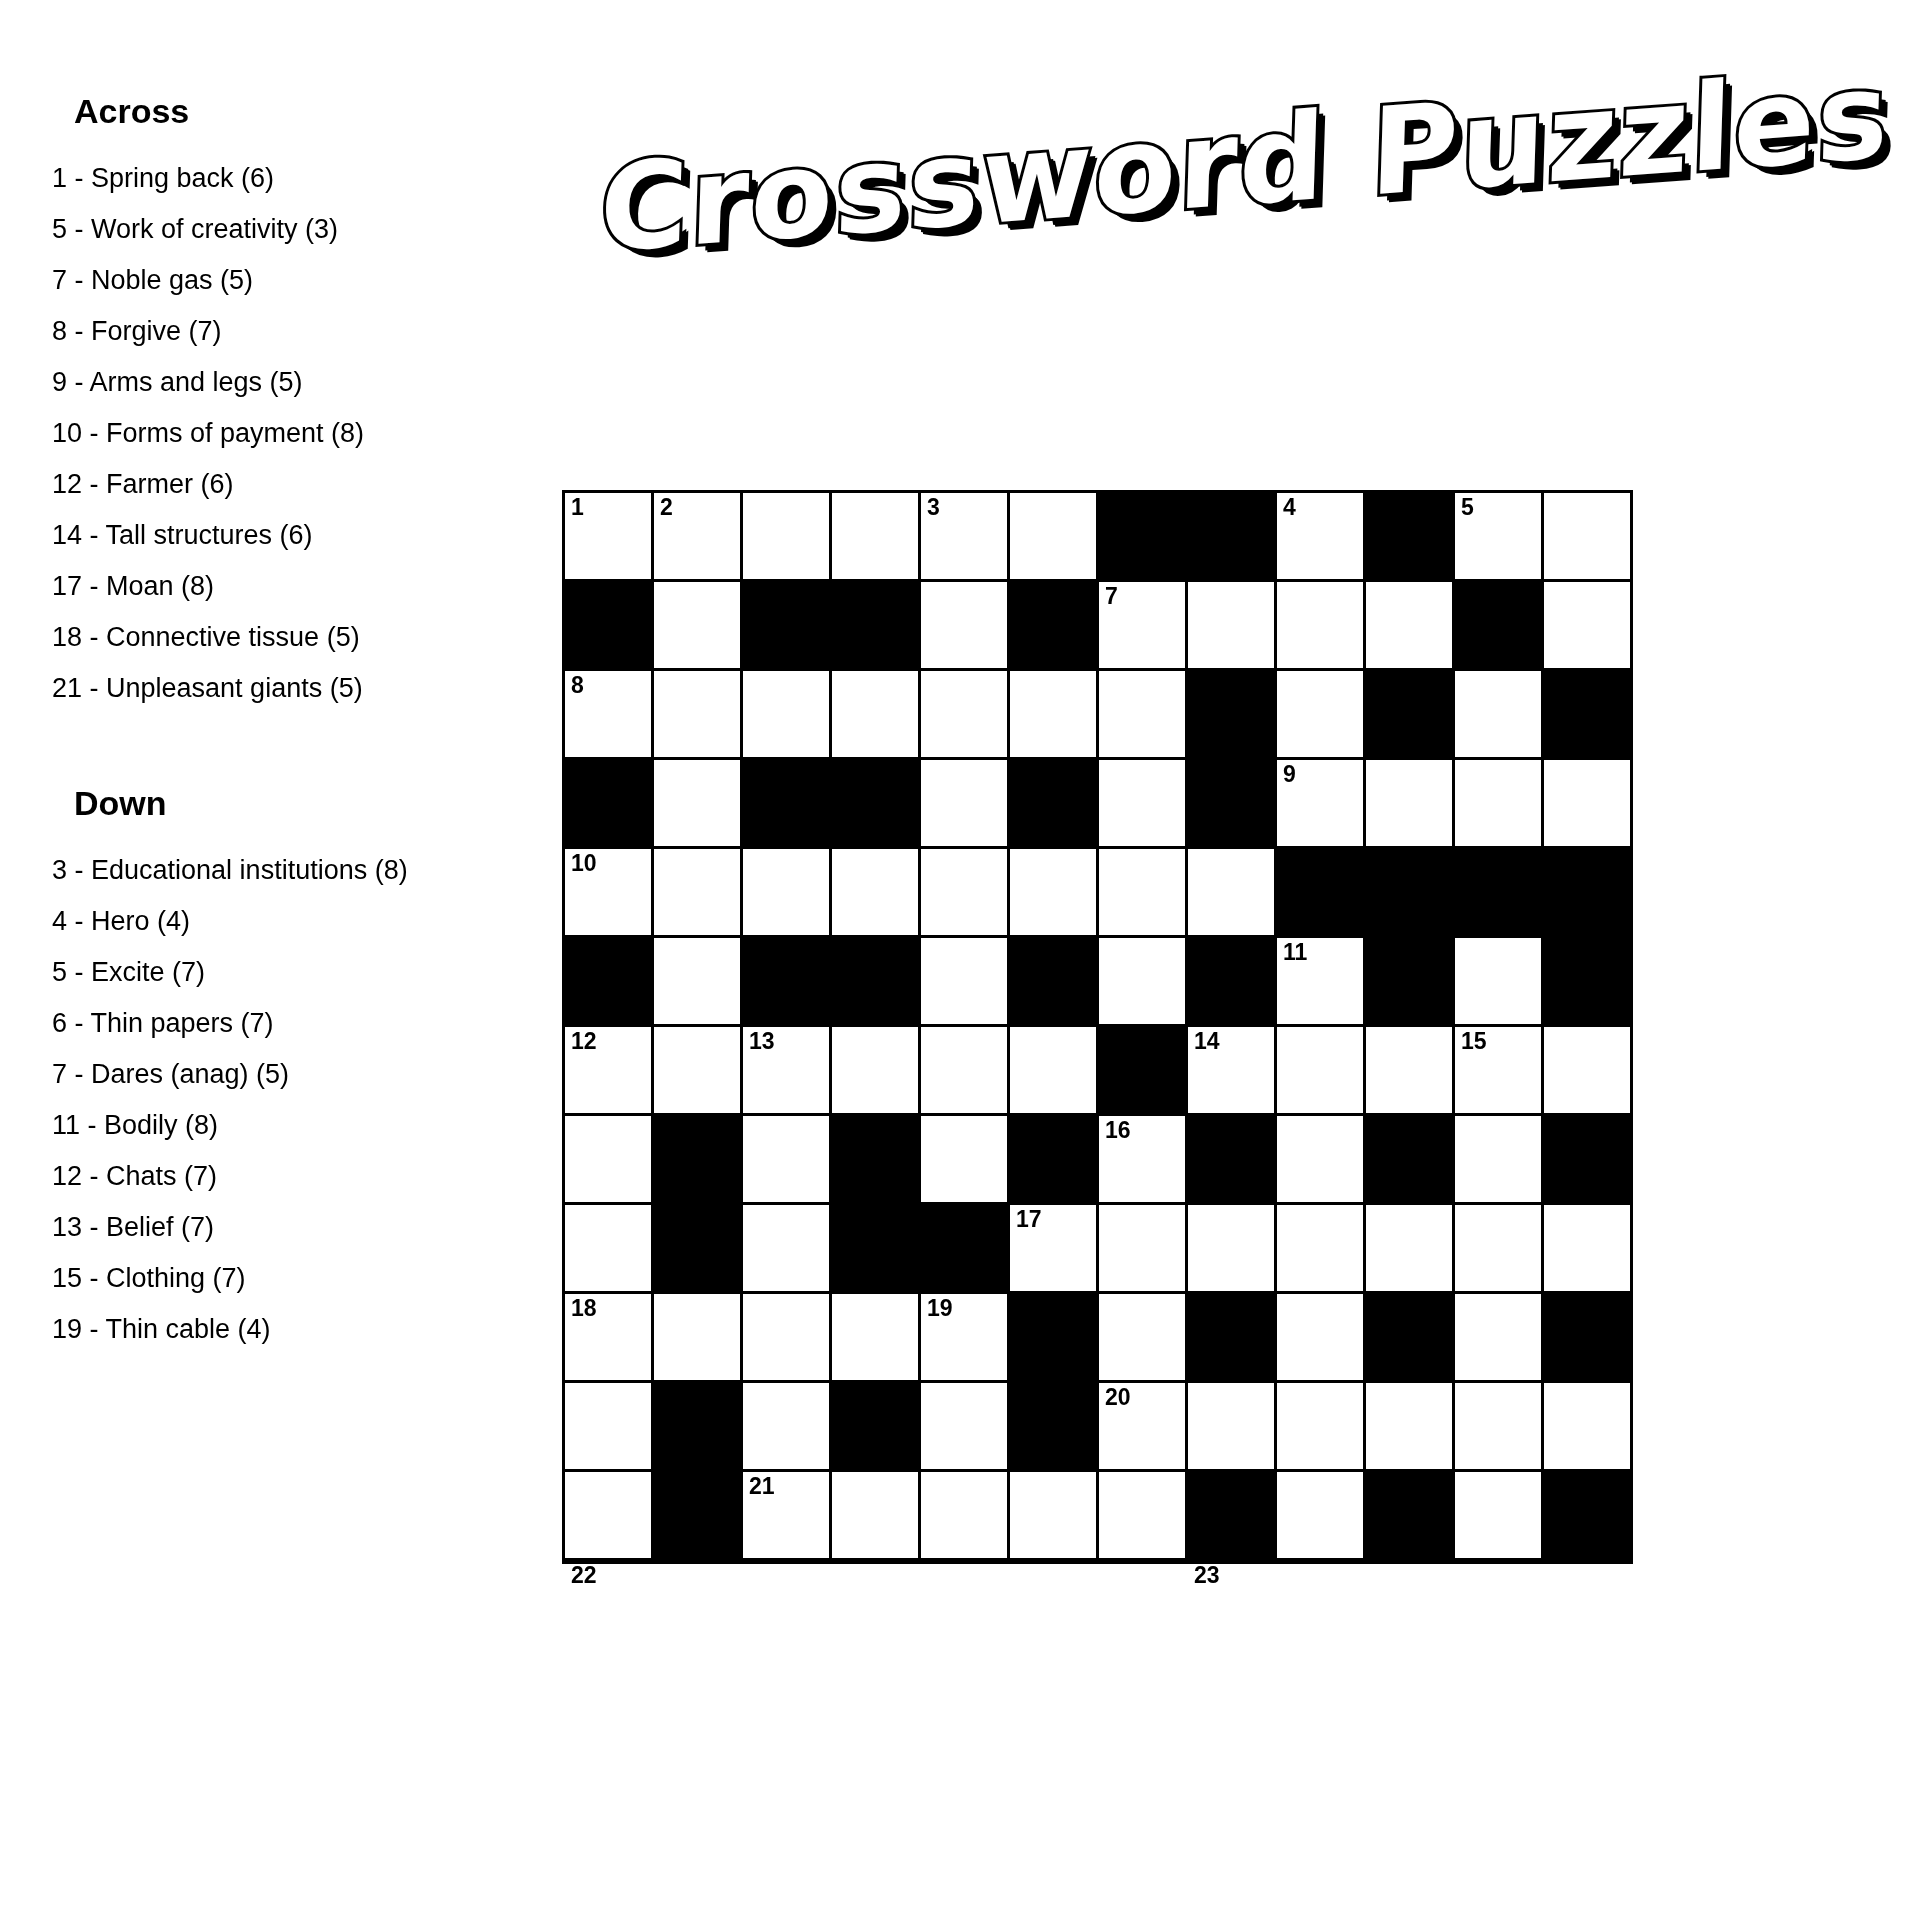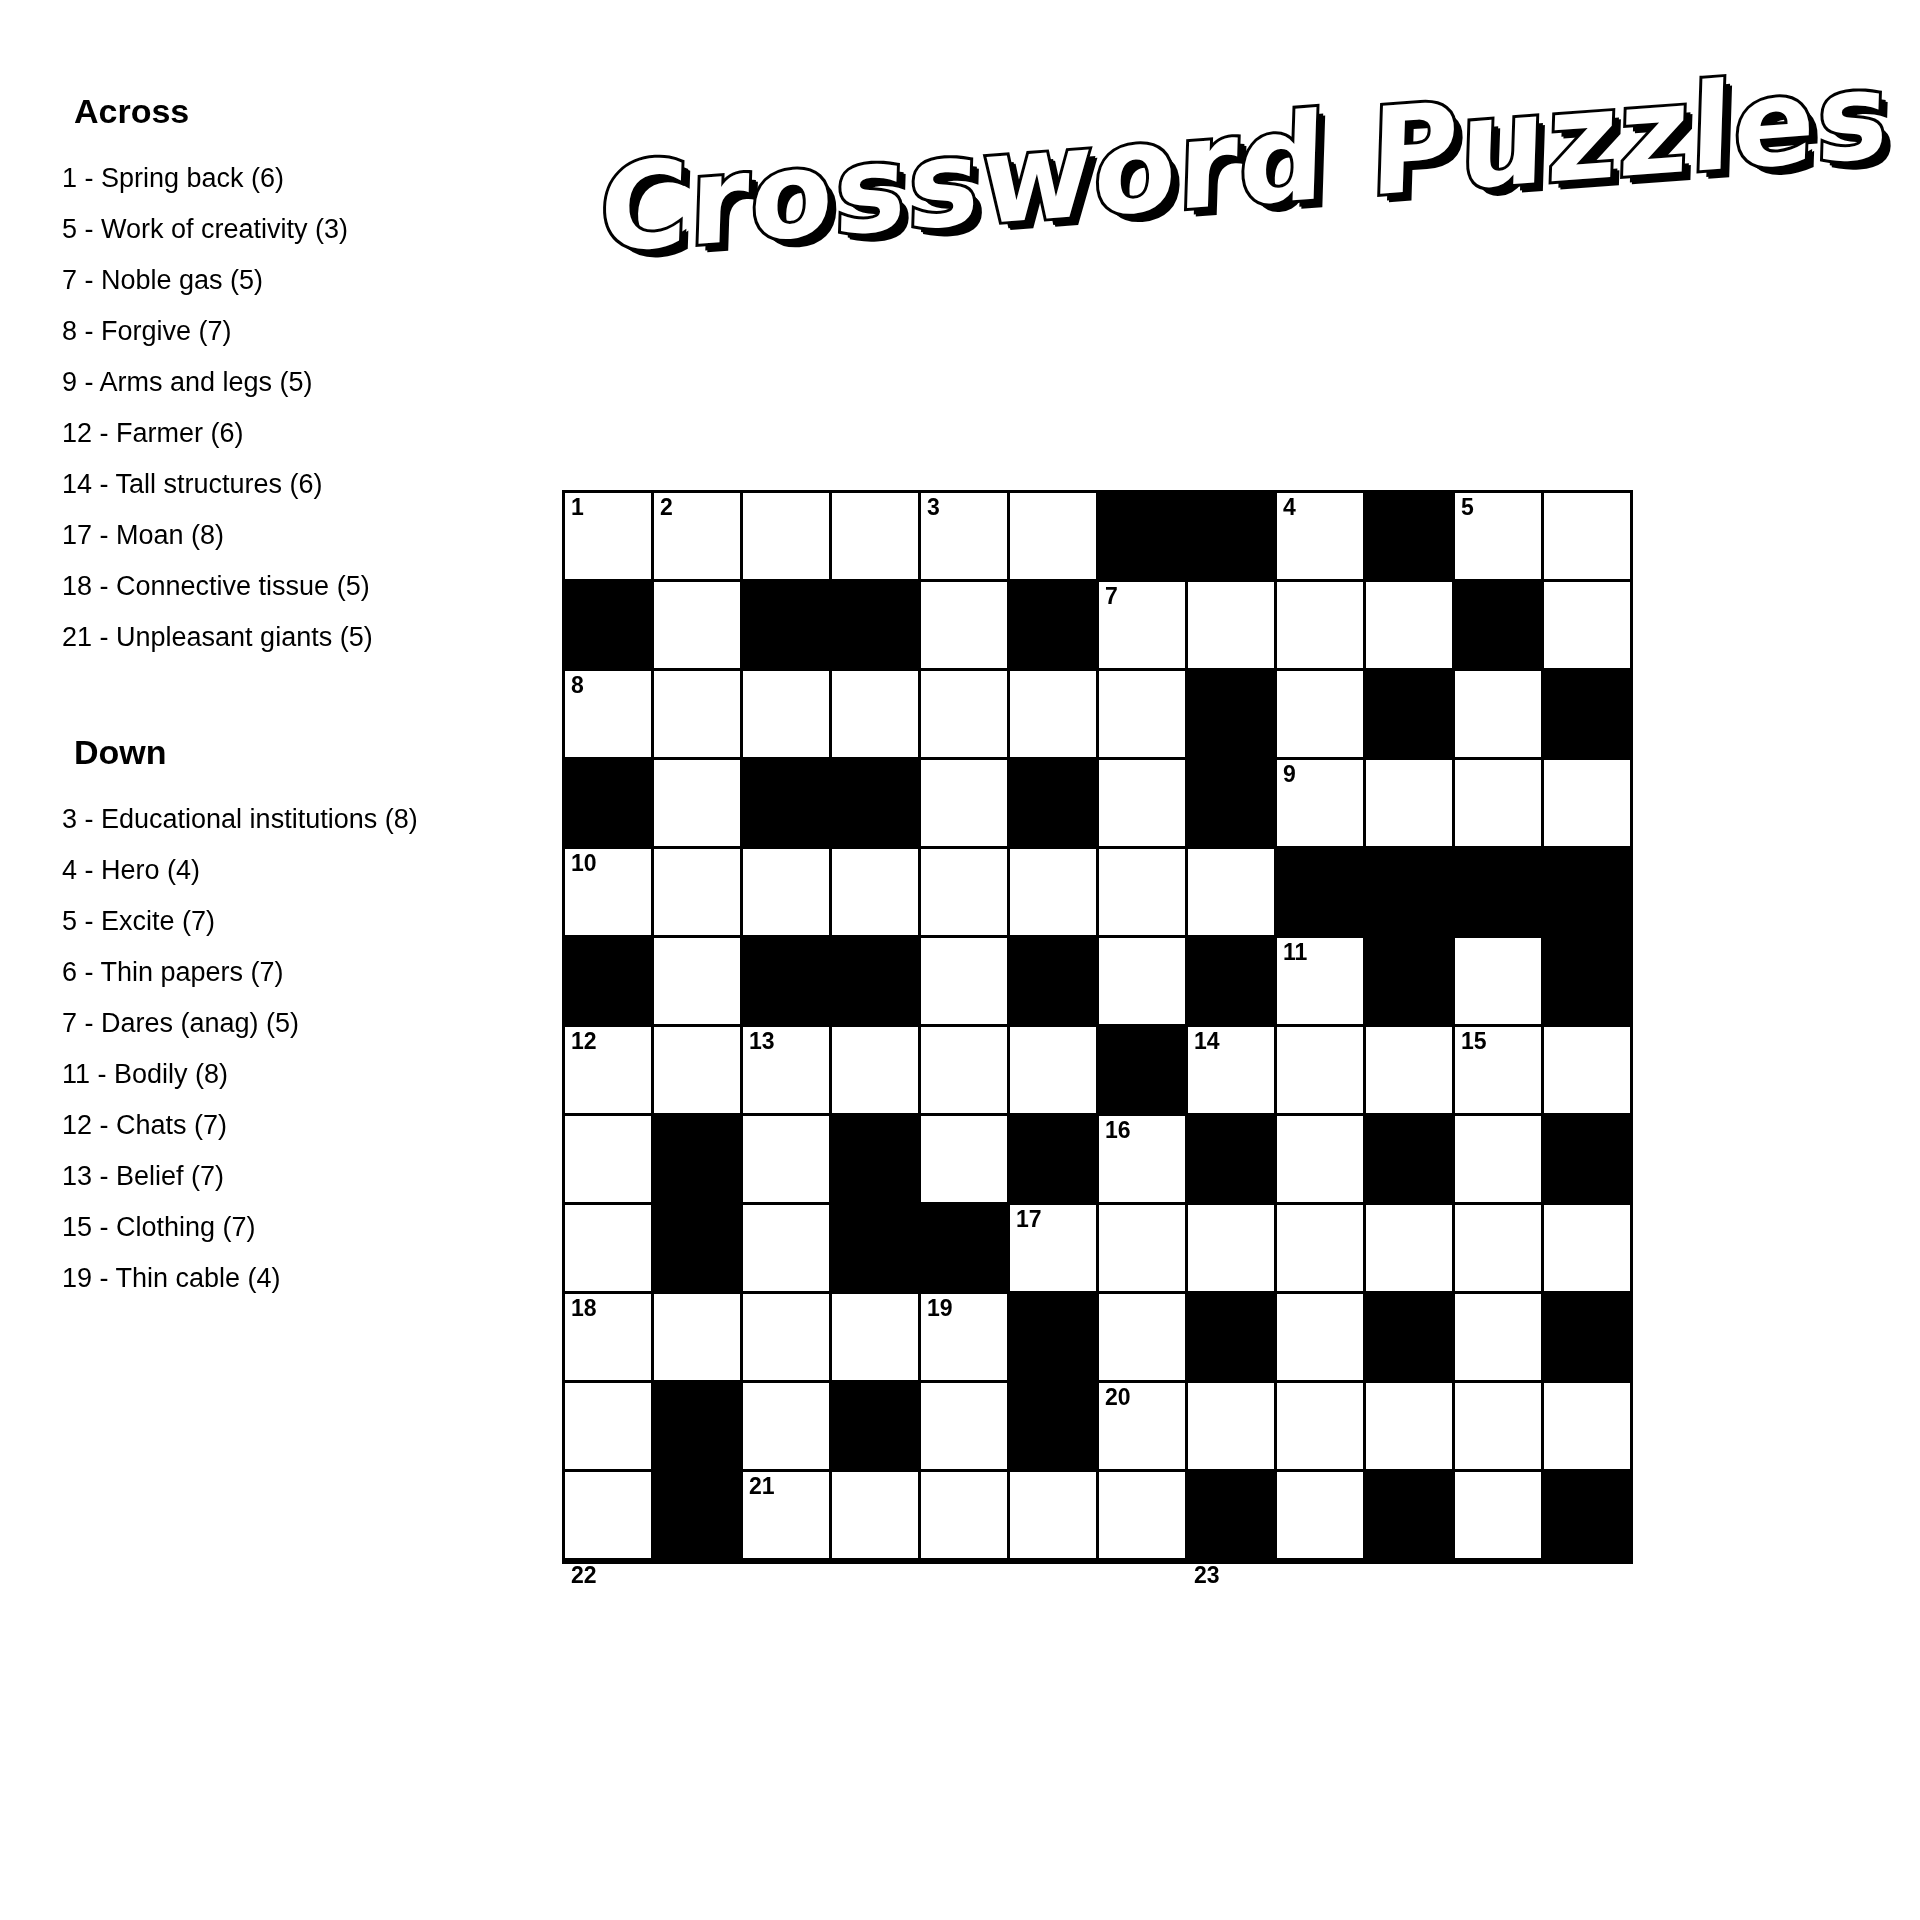--- a/index.html
+++ b/index.html
@@ -29,21 +29,21 @@
 
   .clue-heading {
     font-size: 34px;
     font-weight: bold;
     margin-left: 30px;
     margin-bottom: 22px;
   }
 
   .clue-list {
     list-style: none;
-    margin: 18px;
+    margin: 8px;
     padding: 0;
   }
 
   .clue-item {
     font-size: 27px;
     line-height: 1.0;
     padding: 12px 0;
     white-space: nowrap;
   }
 
@@ -121,20 +121,21 @@
   <div class="clues">
 
     <div class="across-block">
       <div class="clue-heading">Across</div>
       <ul class="clue-list" id="across-list">
           <li class="clue-item">1 - Spring back (6)</li>
           <li class="clue-item">5 - Work of creativity (3)</li>
           <li class="clue-item">7 - Noble gas (5)</li>
           <li class="clue-item">8 - Forgive (7)</li>
           <li class="clue-item">9 - Arms and legs (5)</li>
+          <li class="clue-item">10 - Forms of payment (8)</li>
           <li class="clue-item">12 - Farmer (6)</li>
           <li class="clue-item">14 - Tall structures (6)</li>
           <li class="clue-item">17 - Moan (8)</li>
           <li class="clue-item">18 - Connective tissue (5)</li>
           <li class="clue-item">21 - Unpleasant giants (5)</li>
         </ul>
     </div>
 
     <div class="down-block">
       <div class="clue-heading">Down</div>

